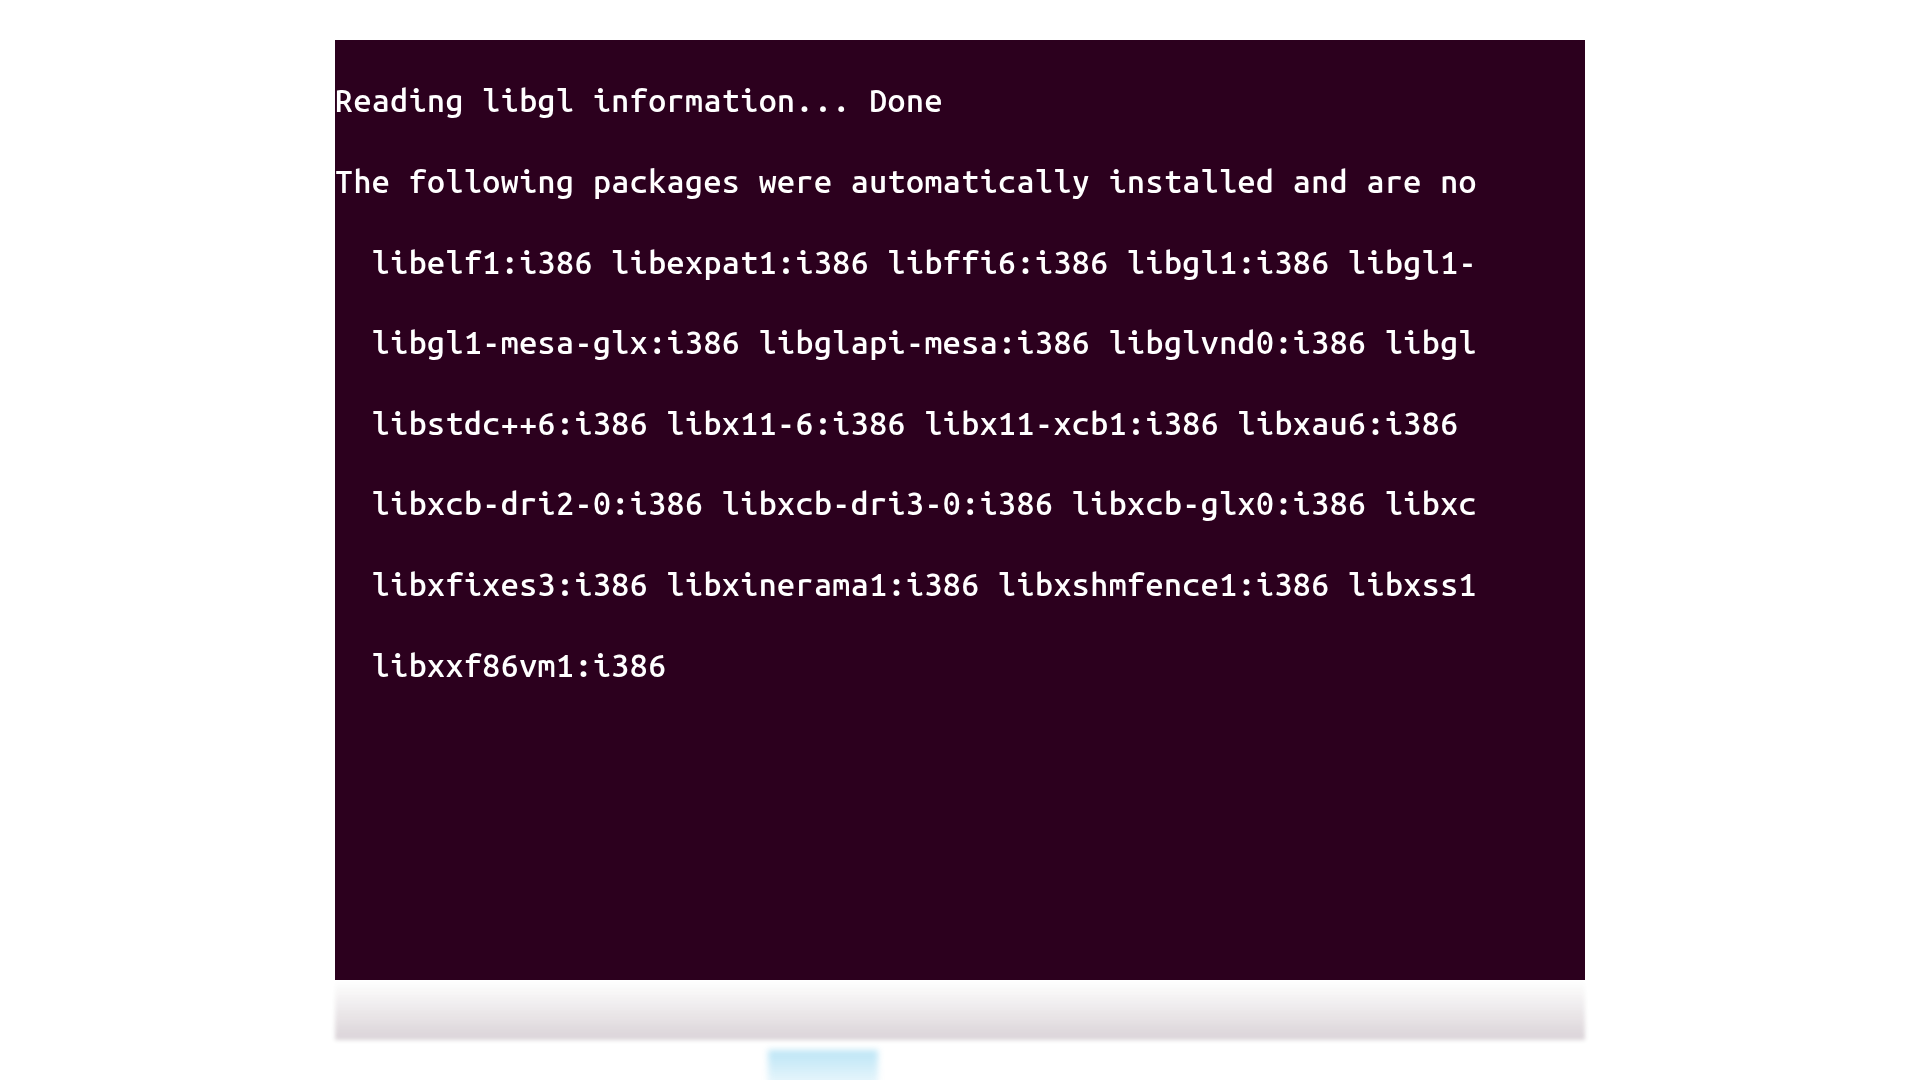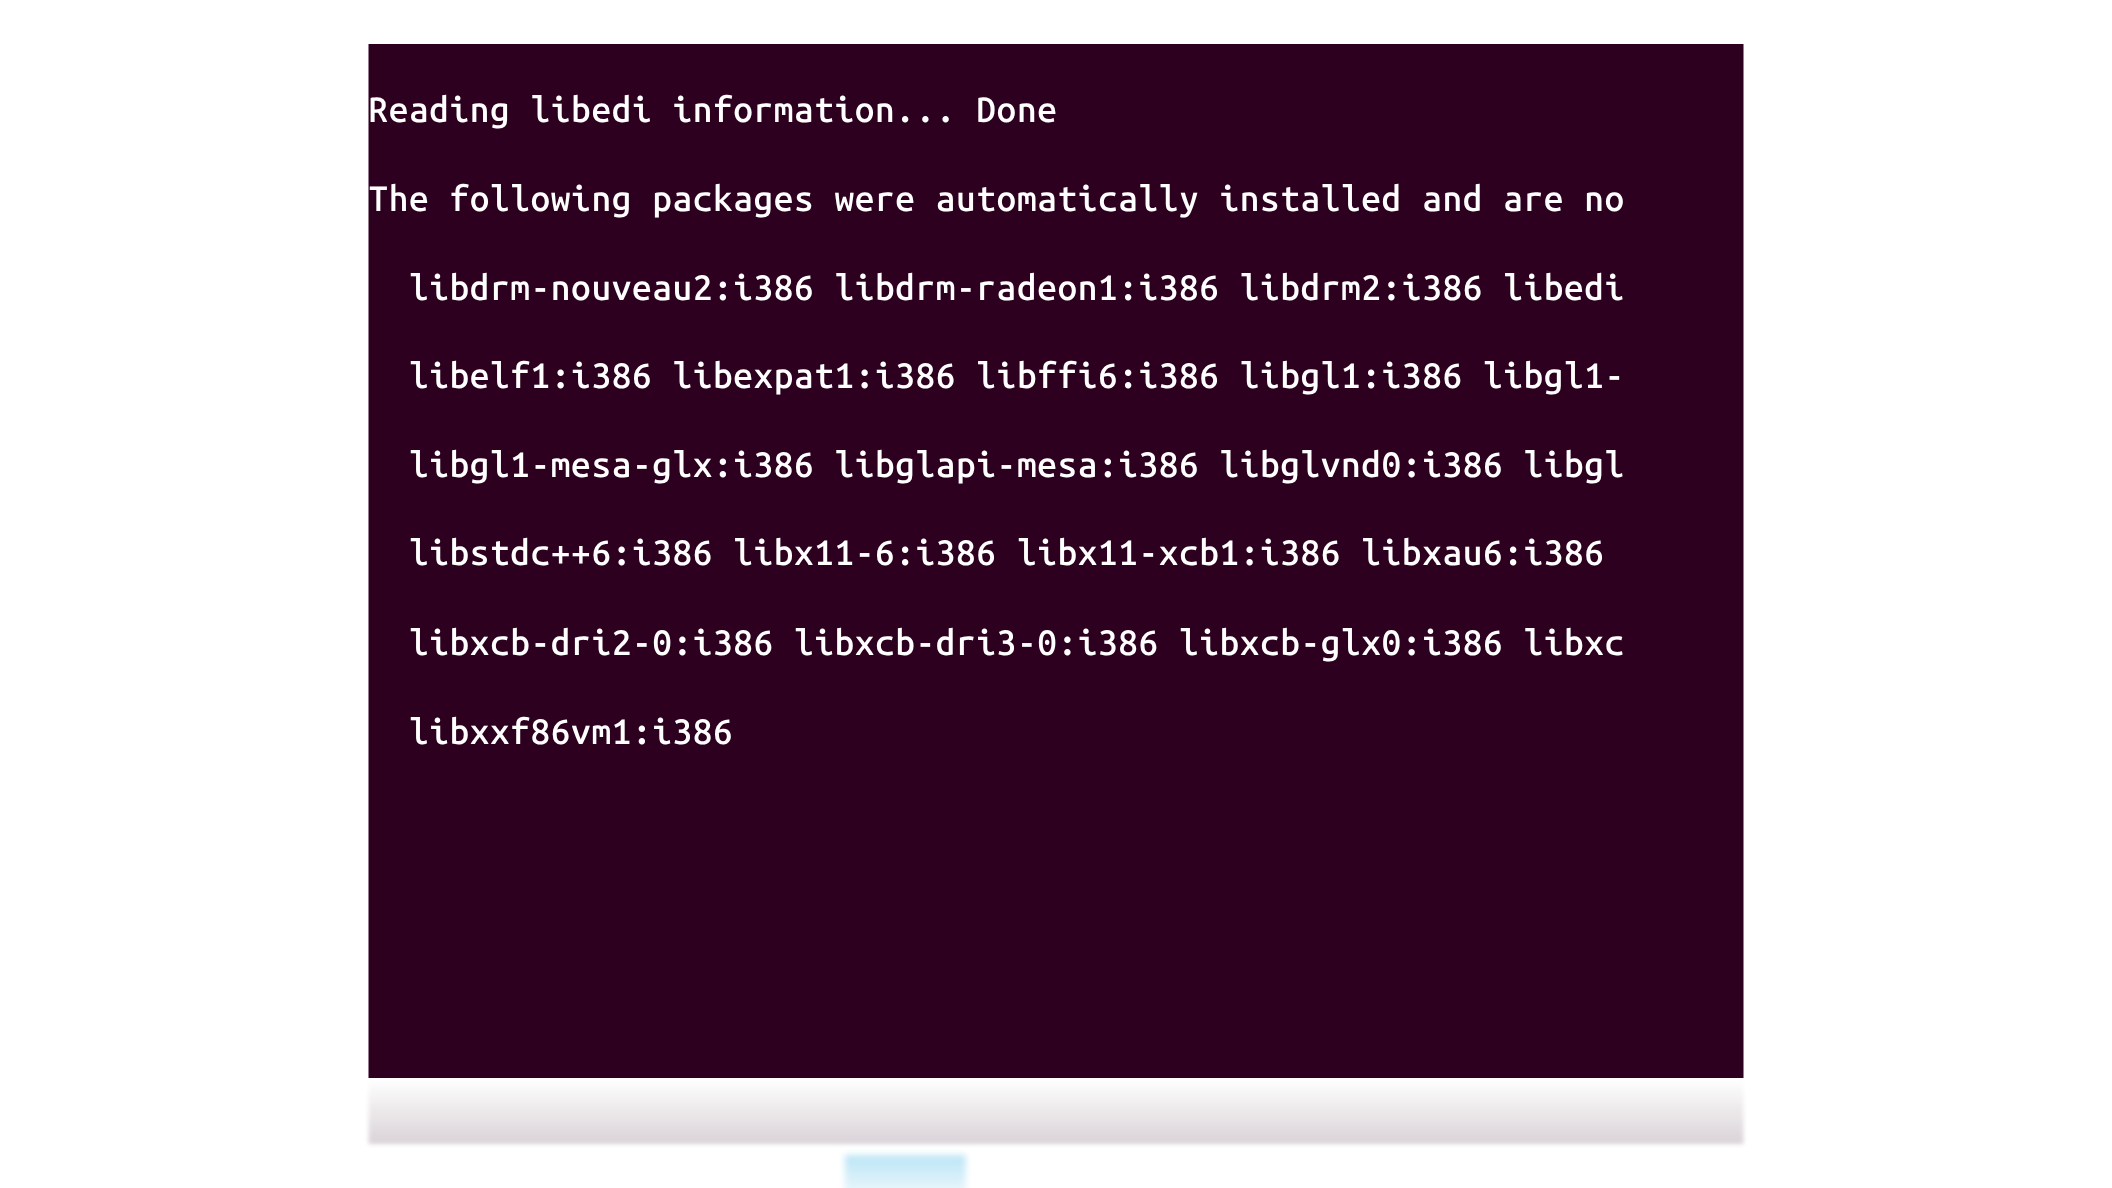--- a/index.html
+++ b/index.html
@@ -55,27 +55,27 @@
       background: linear-gradient(to bottom, rgba(30,168,224,0.3), rgba(30,168,224,0));
       filter: blur(3px);
     }
   </style>
 </head>
 <body>
 
 <div class="terminal-wrapper">
   <div class="terminal">
     <div class="terminal-content">
-<span class="line">Reading libedi information... Done</span>
+<span class="line">Reading libgl information... Done</span>
 <span class="line">The following packages were automatically installed and are no</span>
-<span class="line">  libdrm-nouveau2:i386 libdrm-radeon1:i386 libdrm2:i386 libedi</span>
 <span class="line">  libelf1:i386 libexpat1:i386 libffi6:i386 libgl1:i386 libgl1-</span>
 <span class="line">  libgl1-mesa-glx:i386 libglapi-mesa:i386 libglvnd0:i386 libgl</span>
 <span class="line">  libstdc++6:i386 libx11-6:i386 libx11-xcb1:i386 libxau6:i386</span>
 <span class="line">  libxcb-dri2-0:i386 libxcb-dri3-0:i386 libxcb-glx0:i386 libxc</span>
+<span class="line">  libxfixes3:i386 libxinerama1:i386 libxshmfence1:i386 libxss1</span>
 <span class="line">  libxxf86vm1:i386</span>
 
 
 
 
 
 
 
 
 

